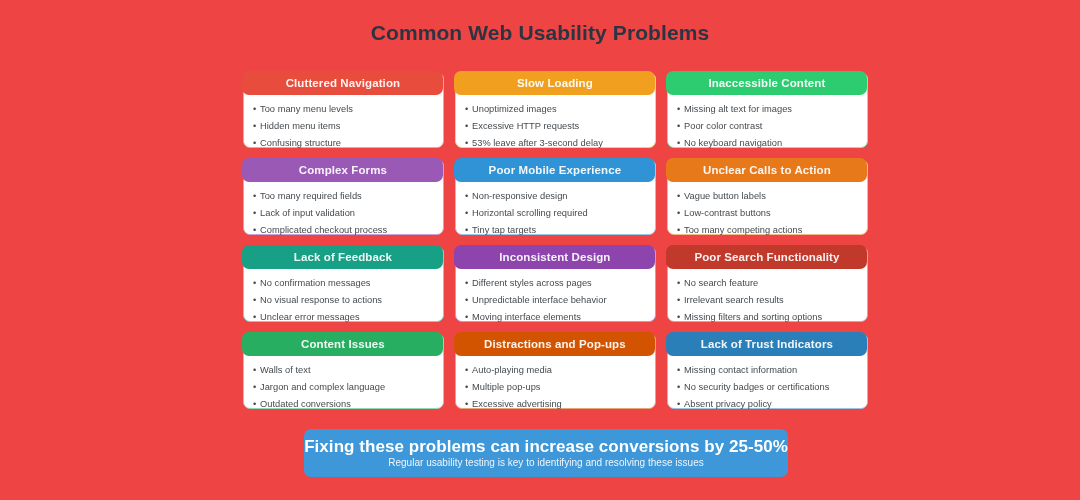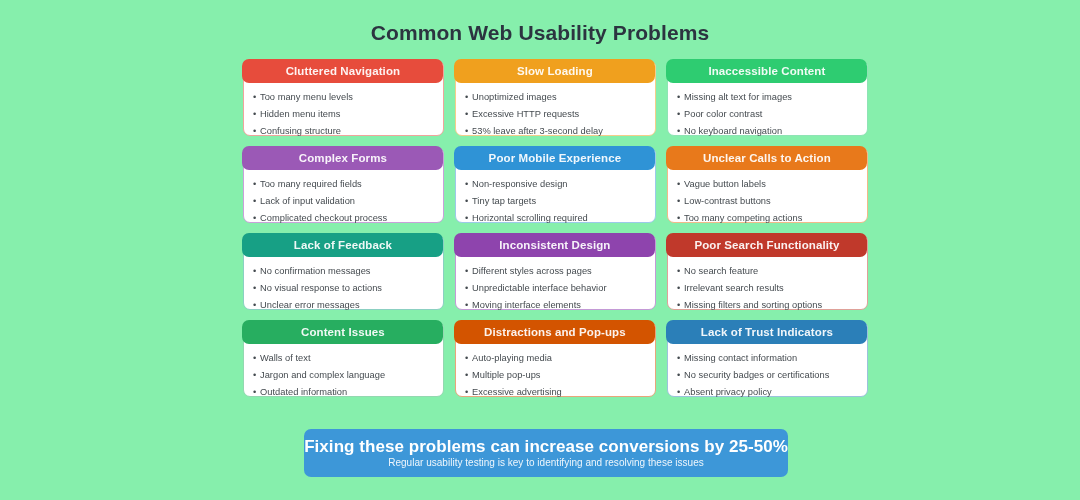--- a/index.html
+++ b/index.html
@@ -23,21 +23,21 @@
     width: 1080px;
     text-align: center;
     font-size: 21px;
     font-weight: bold;
     color: #2c3440;
     letter-spacing: 0.1px;
   }
   #grid {
     position: absolute;
     left: 243px;
-    top: 60px;
+    top: 72px;
     width: 616px;
     display: grid;
     grid-template-columns: repeat(3, 201px);
     grid-template-rows: repeat(4, 76px);
     column-gap: 6px;
     row-gap: 11px;
     gap: 11px;
   }
   .card {
     position: relative;
@@ -105,21 +105,21 @@
   #banner-subtitle {
     font-size: 10px;
     color: #eef6fc;
     line-height: 15px;
     letter-spacing: 0.02px;
   }
 </style>
 </head>
 <body>
 
-<div id="page" style="background: #86efac;">
+<div id="page" style="background: #ef4444;">
 
   <div id="page-title" style="color: rgb(44, 52, 64);">Common Web Usability Problems</div>
 
   <div id="grid">
       <div class="card" style="border-color: rgb(240, 164, 156);">
         <div class="card-header" style="background: rgb(231, 76, 60);">Cluttered Navigation</div>
         <div class="card-body">
           <div class="bullet-item"><span class="bullet-dot">•</span><span>Too many menu levels</span></div>
           <div class="bullet-item"><span class="bullet-dot">•</span><span>Hidden menu items</span></div>
           <div class="bullet-item"><span class="bullet-dot">•</span><span>Confusing structure</span></div>
@@ -146,22 +146,22 @@
         <div class="card-body">
           <div class="bullet-item"><span class="bullet-dot">•</span><span>Too many required fields</span></div>
           <div class="bullet-item"><span class="bullet-dot">•</span><span>Lack of input validation</span></div>
           <div class="bullet-item"><span class="bullet-dot">•</span><span>Complicated checkout process</span></div>
         </div>
       </div>
       <div class="card" style="border-color: rgb(156, 201, 233);">
         <div class="card-header" style="background: rgb(47, 147, 214);">Poor Mobile Experience</div>
         <div class="card-body">
           <div class="bullet-item"><span class="bullet-dot">•</span><span>Non-responsive design</span></div>
+          <div class="bullet-item"><span class="bullet-dot">•</span><span>Horizontal scrolling required</span></div>
           <div class="bullet-item"><span class="bullet-dot">•</span><span>Tiny tap targets</span></div>
-          <div class="bullet-item"><span class="bullet-dot">•</span><span>Horizontal scrolling required</span></div>
         </div>
       </div>
       <div class="card" style="border-color: rgb(242, 185, 137);">
         <div class="card-header" style="background: rgb(232, 121, 27);">Unclear Calls to Action</div>
         <div class="card-body">
           <div class="bullet-item"><span class="bullet-dot">•</span><span>Vague button labels</span></div>
           <div class="bullet-item"><span class="bullet-dot">•</span><span>Low-contrast buttons</span></div>
           <div class="bullet-item"><span class="bullet-dot">•</span><span>Too many competing actions</span></div>
         </div>
       </div>
@@ -187,21 +187,21 @@
           <div class="bullet-item"><span class="bullet-dot">•</span><span>No search feature</span></div>
           <div class="bullet-item"><span class="bullet-dot">•</span><span>Irrelevant search results</span></div>
           <div class="bullet-item"><span class="bullet-dot">•</span><span>Missing filters and sorting options</span></div>
         </div>
       </div>
       <div class="card" style="border-color: rgb(147, 216, 176);">
         <div class="card-header" style="background: rgb(39, 174, 96);">Content Issues</div>
         <div class="card-body">
           <div class="bullet-item"><span class="bullet-dot">•</span><span>Walls of text</span></div>
           <div class="bullet-item"><span class="bullet-dot">•</span><span>Jargon and complex language</span></div>
-          <div class="bullet-item"><span class="bullet-dot">•</span><span>Outdated information</span></div>
+          <div class="bullet-item"><span class="bullet-dot">•</span><span>Outdated conversions</span></div>
         </div>
       </div>
       <div class="card" style="border-color: rgb(233, 165, 122);">
         <div class="card-header" style="background: rgb(211, 84, 0);">Distractions and Pop-ups</div>
         <div class="card-body">
           <div class="bullet-item"><span class="bullet-dot">•</span><span>Auto-playing media</span></div>
           <div class="bullet-item"><span class="bullet-dot">•</span><span>Multiple pop-ups</span></div>
           <div class="bullet-item"><span class="bullet-dot">•</span><span>Excessive advertising</span></div>
         </div>
       </div>

